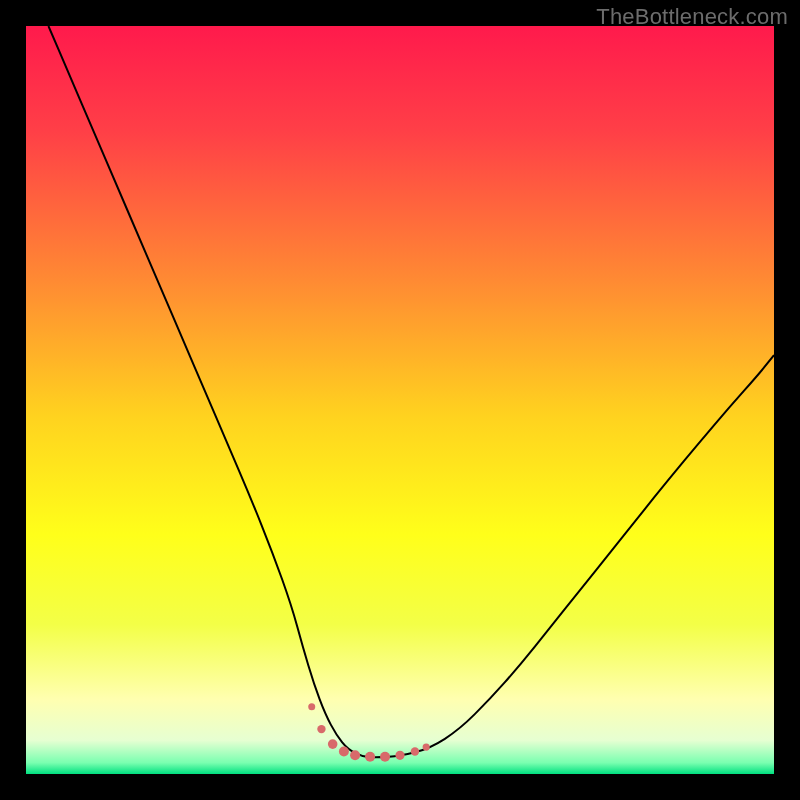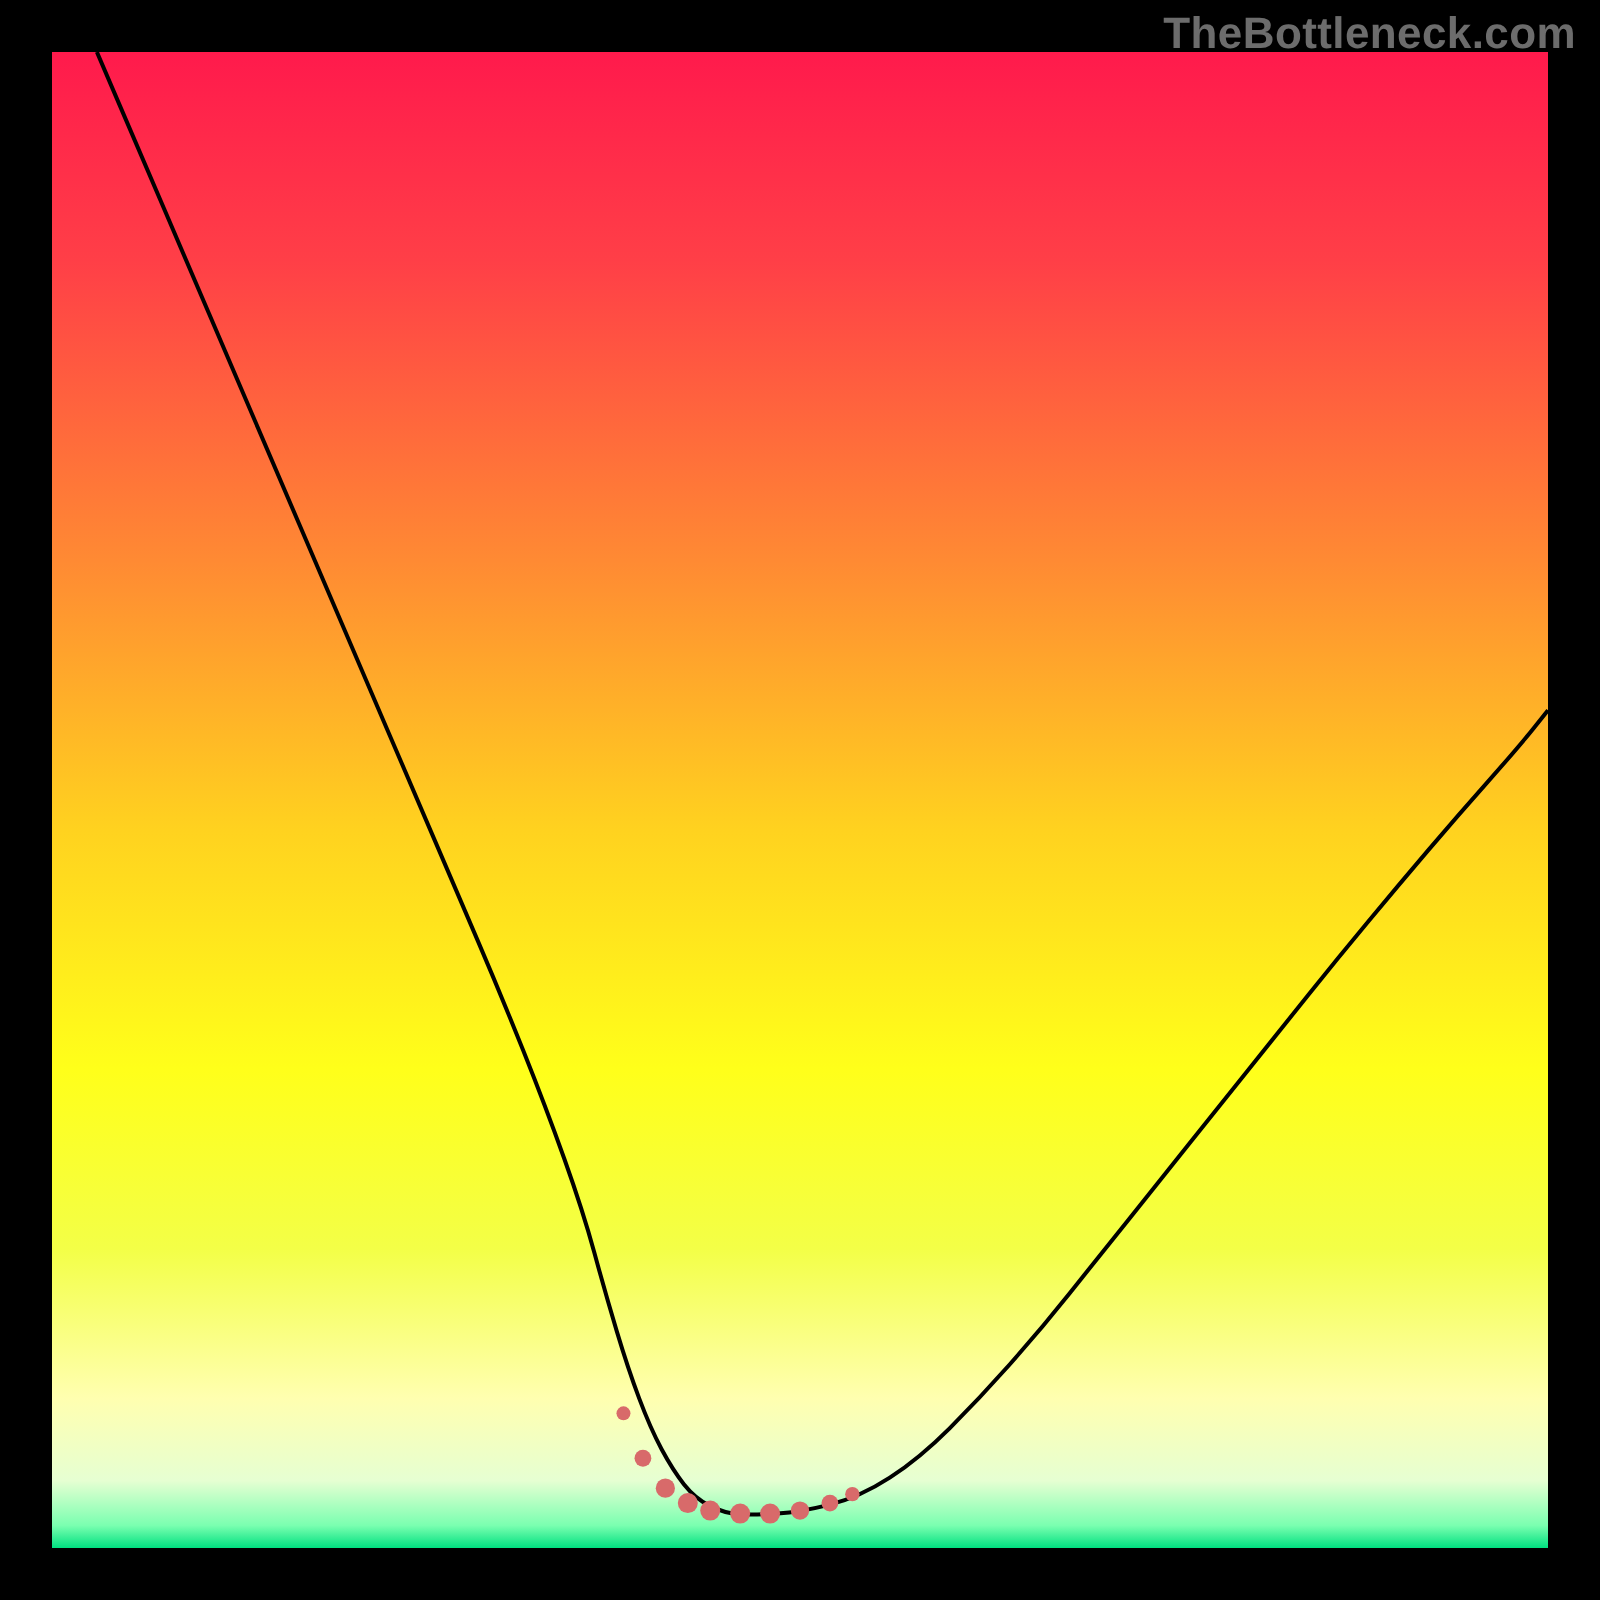--- a/index.html
+++ b/index.html
@@ -23,21 +23,21 @@
     width: 748px;
     height: 748px;
   }
   .watermark {
     position: absolute;
     top: 4px;
     right: 12px;
     color: #6c6c6c;
     font-size: 22px;
     letter-spacing: 0.2px;
-    font-weight: 700;
+    font-weight: 400;
   }
 </style>
 </head>
 <body>
 
 <div class="frame">
   <svg class="plot" viewBox="0 0 100 100" preserveAspectRatio="none">
     <defs>
       <linearGradient id="bg-grad" x1="0" y1="0" x2="0" y2="1">
           <stop offset="0%" stop-color="#ff1a4c"></stop>

